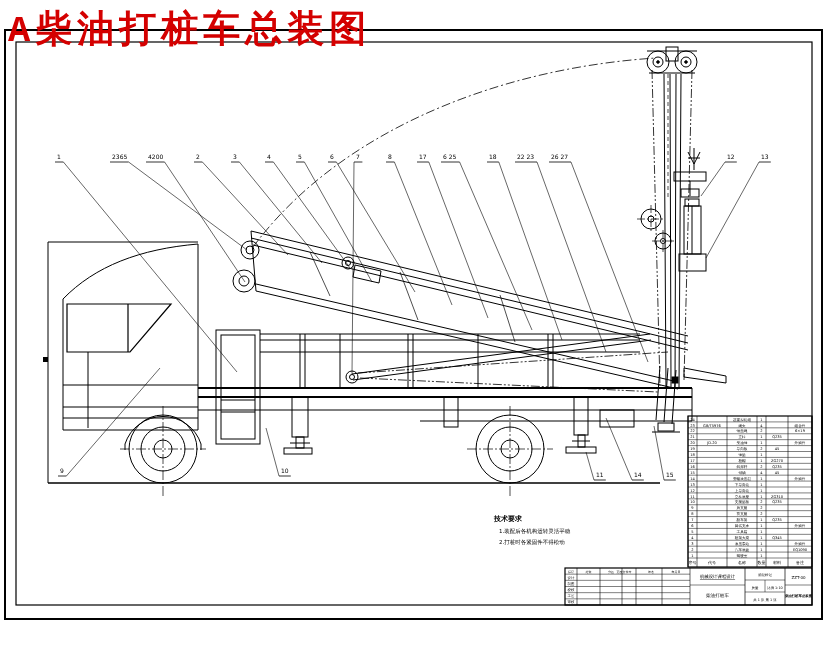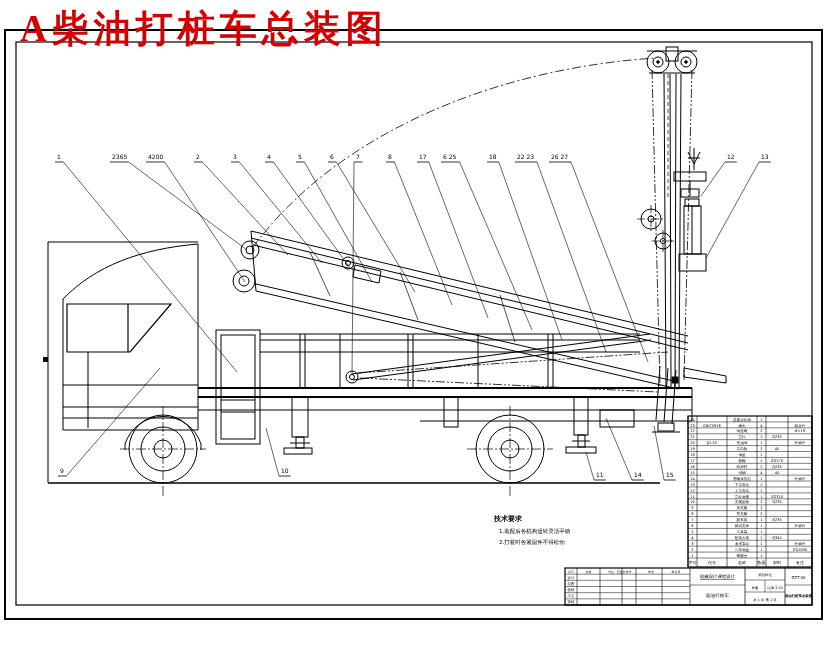--- a/index.html
+++ b/index.html
@@ -1,20 +1,20 @@
 <!DOCTYPE html>
 <html><head>
 <meta charset="utf-8">
 <style>
   html,body{margin:0;padding:0;background:#fff;}
   #sheet{position:relative;width:830px;height:654px;background:#fff;overflow:hidden;
          font-family:"DejaVu Sans",sans-serif;}
   #sheet svg{position:absolute;left:0;top:0;}
-  .sheet-title{position:absolute;left:20px;top:4px;z-index:5;
-    font-family:Liberation Serif, serif;font-weight:bold;
+  .sheet-title{position:absolute;left:8px;top:4px;z-index:5;
+    font-family:Liberation Mono, monospace;font-weight:bold;
     font-size:37px;letter-spacing:5px;white-space:nowrap;}
   text{font-family:"DejaVu Sans",sans-serif;fill:#000;}
 </style>
 </head>
 <body>
 
 <div id="sheet">
 
   <div class="sheet-title" style="color: rgb(212, 0, 0);">A柴油打桩车总装图</div>
 

